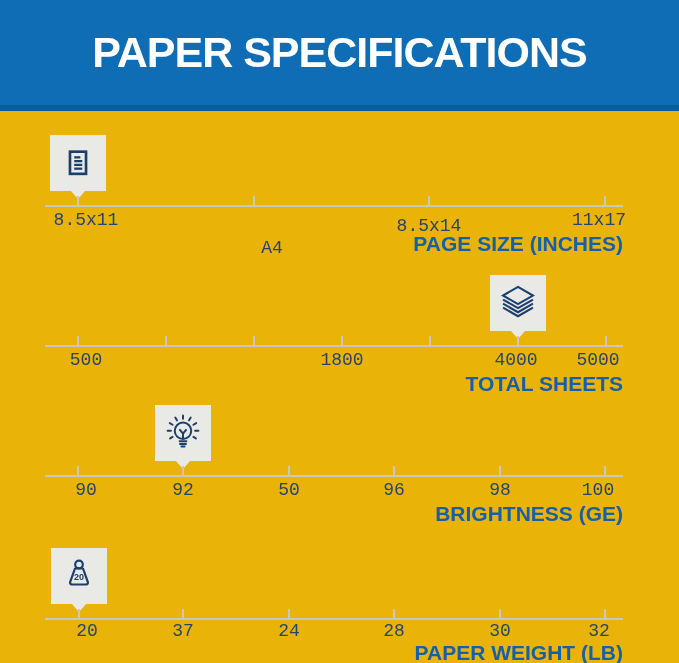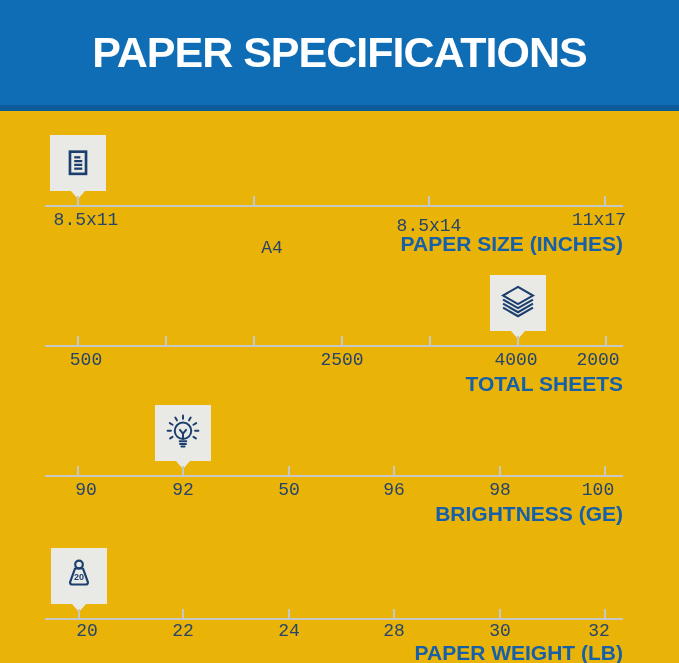--- a/index.html
+++ b/index.html
@@ -59,44 +59,44 @@
     </div>
     <div class="line" style="top:205px;"></div>
     <div class="tick" style="left:78px; top:196px;"></div>
     <div class="tick" style="left:254px; top:196px;"></div>
     <div class="tick" style="left:429px; top:196px;"></div>
     <div class="tick" style="left:605px; top:196px;"></div>
     <div class="tlabel" style="left:86px; top:211px;">8.5x11</div>
     <div class="tlabel" style="left:272px; top:211px;margin-top:28px;">A4</div>
     <div class="tlabel" style="left:429px; top:217px;">8.5x14</div>
     <div class="tlabel" style="left:599px; top:211px;">11x17</div>
-    <div class="stitle" style="top:232px;">PAPER SIZE (INCHES)</div>
+    <div class="stitle" style="top:232px;">PAGE SIZE (INCHES)</div>
   </div>
 
   <div>
     <div class="badge" style="left:518px; top:275px;">
       <svg class="icon-svg" width="46" height="46" viewBox="0 0 40 40" fill="none" stroke="#1c3e6d" stroke-width="1.8" stroke-linejoin="miter">
         <path d="M20,6 L33,13.5 L20,21 L7,13.5 Z"></path>
         <path d="M7,17 L20,24.5 L33,17"></path>
         <path d="M7,20.5 L20,28 L33,20.5"></path>
         <path d="M7,24 L20,31.5 L33,24"></path>
       </svg>
     </div>
     <div class="line" style="top:345px;"></div>
     <div class="tick" style="left:78px; top:336px;"></div>
     <div class="tick" style="left:166px; top:336px;"></div>
     <div class="tick" style="left:254px; top:336px;"></div>
     <div class="tick" style="left:342px; top:336px;"></div>
     <div class="tick" style="left:430px; top:336px;"></div>
     <div class="tick" style="left:518px; top:336px;"></div>
     <div class="tick" style="left:606px; top:336px;"></div>
     <div class="tlabel" style="left:86px; top:351px;text-align:right;">500</div>
-    <div class="tlabel" style="left:342px; top:351px;">2500</div>
+    <div class="tlabel" style="left:342px; top:351px;">1800</div>
     <div class="tlabel" style="left:516px; top:351px;">4000</div>
-    <div class="tlabel" style="left:598px; top:351px;">2000</div>
+    <div class="tlabel" style="left:598px; top:351px;">5000</div>
     <div class="stitle" style="top:372px;">TOTAL SHEETS</div>
   </div>
 
   <div>
     <div class="badge" style="left:183px; top:405px;">
       <svg class="icon-svg" width="44" height="44" viewBox="0 0 40 40" fill="none" stroke="#1c3e6d" stroke-width="1.8" stroke-linecap="round">
         <circle cx="20" cy="18" r="7.5"></circle>
         <path d="M20,24.5 V20.5 M20,20.5 L17.2,17.2 M20,20.5 L22.8,17.2"></path>
         <path d="M17,27.5 h6 M17.3,30 h5.4 M18.6,32.3 h2.8"></path>
         <line x1="20" y1="7" x2="20" y2="4"></line>
@@ -135,21 +135,21 @@
       </svg>
     </div>
     <div class="line" style="top:618px;"></div>
     <div class="tick" style="left:79px; top:609px;"></div>
     <div class="tick" style="left:183px; top:609px;"></div>
     <div class="tick" style="left:289px; top:609px;"></div>
     <div class="tick" style="left:394px; top:609px;"></div>
     <div class="tick" style="left:500px; top:609px;"></div>
     <div class="tick" style="left:605px; top:609px;"></div>
     <div class="tlabel" style="left:87px; top:622px;">20</div>
-    <div class="tlabel" style="left:183px; top:622px;">22</div>
+    <div class="tlabel" style="left:183px; top:622px;">37</div>
     <div class="tlabel" style="left:289px; top:622px;">24</div>
     <div class="tlabel" style="left:394px; top:622px;">28</div>
     <div class="tlabel" style="left:500px; top:622px;">30</div>
     <div class="tlabel" style="left:599px; top:622px;">32</div>
     <div class="stitle" style="top:641px;">PAPER WEIGHT (LB)</div>
   </div>
 
 </div>
 
 </body></html>

